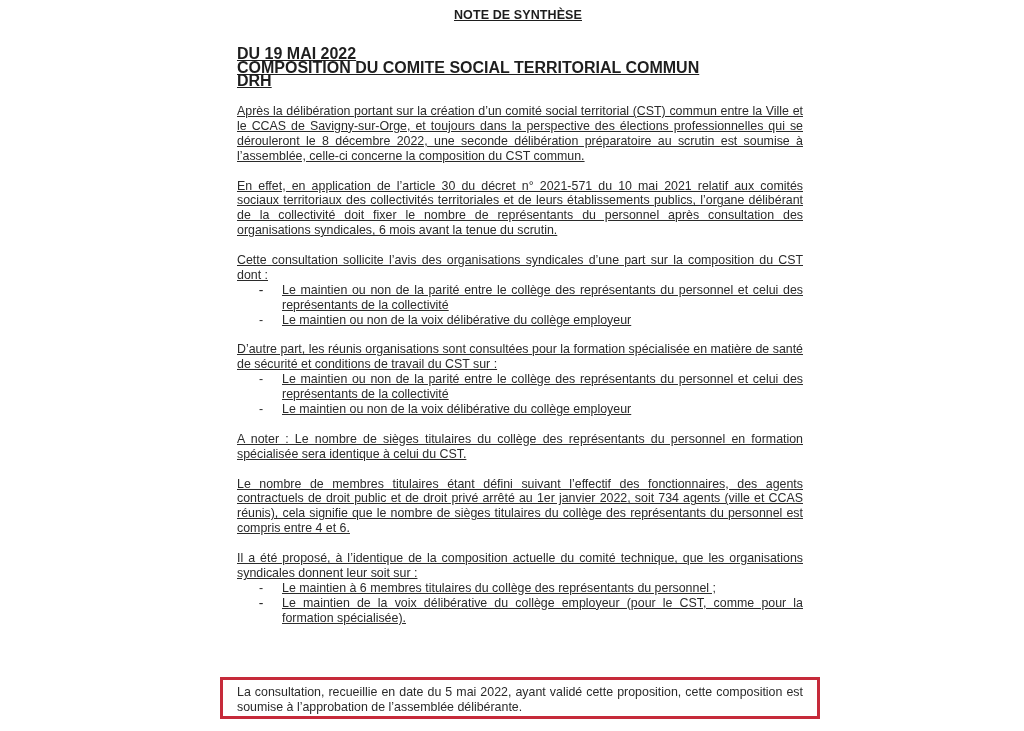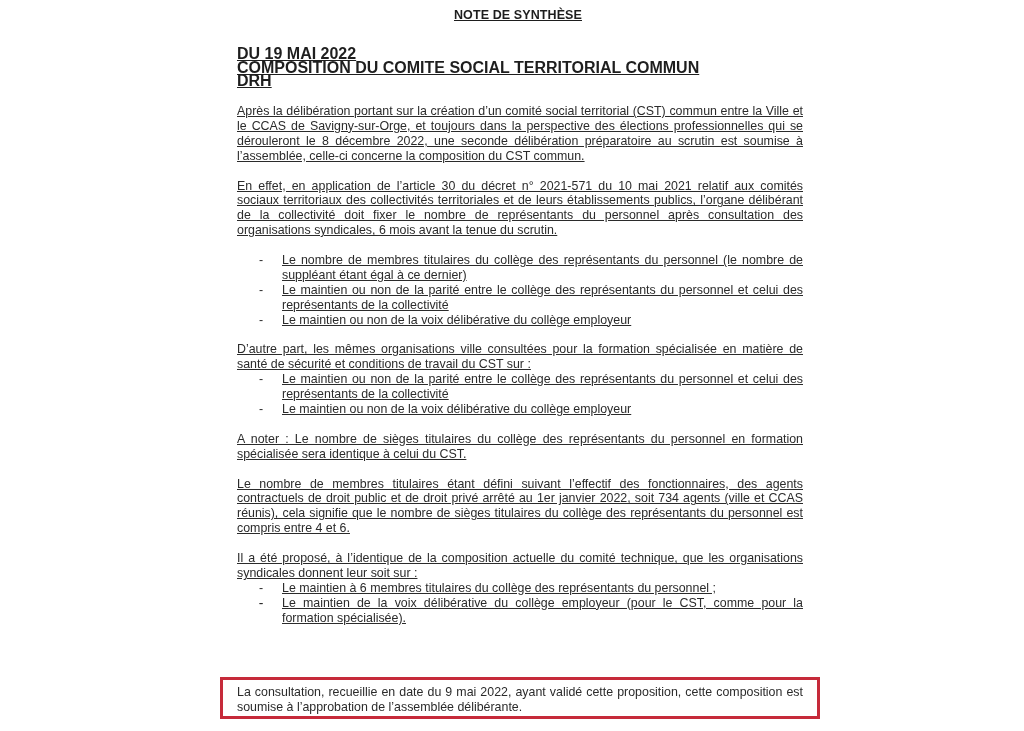--- a/index.html
+++ b/index.html
@@ -109,37 +109,38 @@
 
   <div class="header-block">
     <div>DU 19 MAI 2022</div>
     <div>COMPOSITION DU COMITE SOCIAL TERRITORIAL COMMUN</div>
     <div>DRH</div>
   </div>
 
   <div class="body">
     <p class="para">Après la délibération portant sur la création d’un comité social territorial (CST) commun entre la Ville et le CCAS de Savigny-sur-Orge, et toujours dans la perspective des élections professionnelles qui se dérouleront le 8 décembre 2022, une seconde délibération préparatoire au scrutin est soumise à l’assemblée, celle-ci concerne la composition du CST commun.</p>
     <p class="para">En effet, en application de l’article 30 du décret n° 2021-571 du 10 mai 2021 relatif aux comités sociaux territoriaux des collectivités territoriales et de leurs établissements publics, l’organe délibérant de la collectivité doit fixer le nombre de représentants du personnel après consultation des organisations syndicales, 6 mois avant la tenue du scrutin.</p>
+    <p class="para tight">Cette consultation sollicite l’avis des organisations syndicales d’une part sur la composition du CST dont :</p>
     <ul class="dash">
-      <li><span class="dash-marker">-</span><span>Le nombre de membres titulaires du collège des représentants du personnel (le nombre de suppléant étant égal à ce dernier)</span></li>
+      <li><span class="dash-marker">-</span></li>
       <li><span class="dash-marker">-</span><span>Le maintien ou non de la parité entre le collège des représentants du personnel et celui des représentants de la collectivité</span></li>
       <li><span class="dash-marker">-</span><span>Le maintien ou non de la voix délibérative du collège employeur</span></li>
     </ul>
-    <p class="para tight">D’autre part, les mêmes organisations ville consultées pour la formation spécialisée en matière de santé de sécurité et conditions de travail du CST sur :</p>
+    <p class="para tight">D’autre part, les réunis organisations sont consultées pour la formation spécialisée en matière de santé de sécurité et conditions de travail du CST sur :</p>
     <ul class="dash">
       <li><span class="dash-marker">-</span><span>Le maintien ou non de la parité entre le collège des représentants du personnel et celui des représentants de la collectivité</span></li>
       <li><span class="dash-marker">-</span><span>Le maintien ou non de la voix délibérative du collège employeur</span></li>
     </ul>
     <p class="para">A noter : Le nombre de sièges titulaires du collège des représentants du personnel en formation spécialisée sera identique à celui du CST.</p>
     <p class="para">Le nombre de membres titulaires étant défini suivant l’effectif des fonctionnaires, des agents contractuels de droit public et de droit privé arrêté au 1er janvier 2022, soit 734 agents (ville et CCAS réunis), cela signifie que le nombre de sièges titulaires du collège des représentants du personnel est compris entre 4 et 6.</p>
     <p class="para tight">Il a été proposé, à l’identique de la composition actuelle du comité technique, que les organisations syndicales donnent leur soit sur :</p>
     <ul class="dash">
       <li><span class="dash-marker">-</span><span>Le maintien à 6 membres titulaires du collège des représentants du personnel ;</span></li>
       <li><span class="dash-marker">-</span></li>
       <li><span class="dash-marker">-</span><span>Le maintien de la voix délibérative du collège employeur (pour le CST, comme pour la formation spécialisée).</span></li>
     </ul>
   </div>
 
   <div class="highlight-box">
-    <div class="boxed-text">La consultation, recueillie en date du 9 mai 2022, ayant validé cette proposition, cette composition est soumise à l’approbation de l’assemblée délibérante.</div>
+    <div class="boxed-text">La consultation, recueillie en date du 5 mai 2022, ayant validé cette proposition, cette composition est soumise à l’approbation de l’assemblée délibérante.</div>
   </div>
 
 </div>
 
 </body></html>

